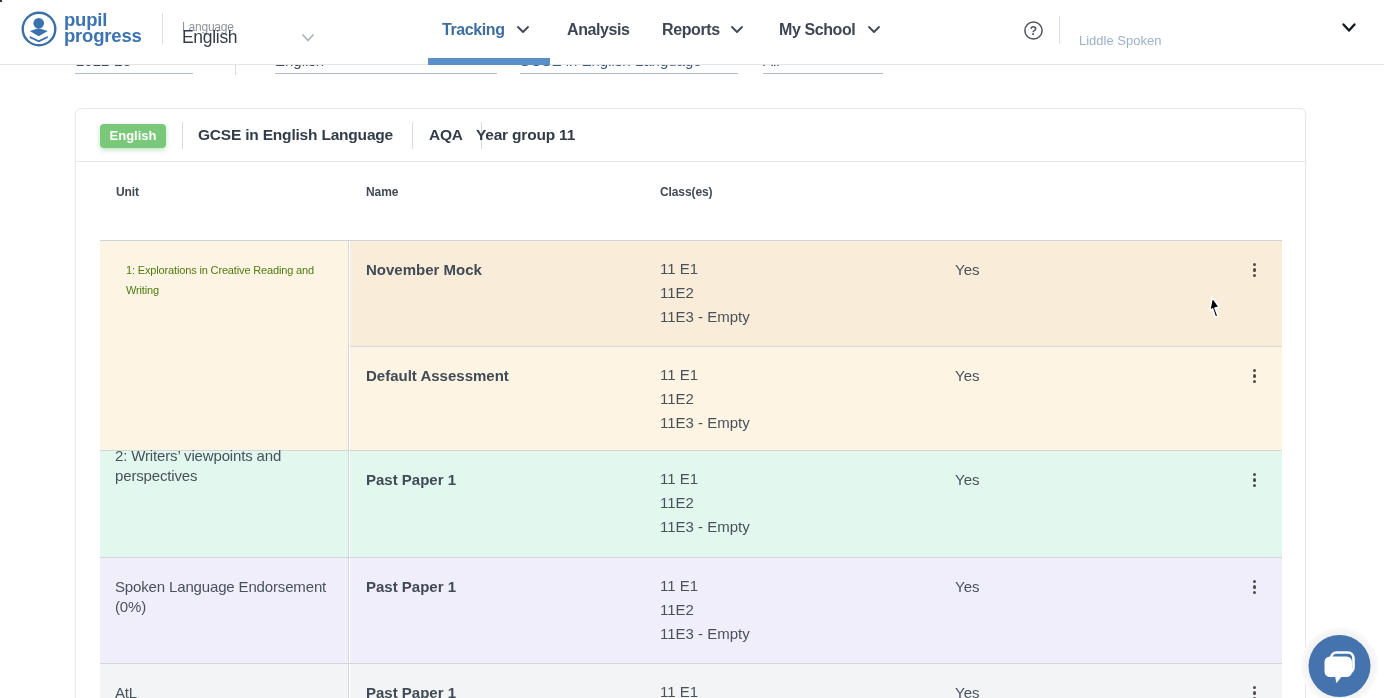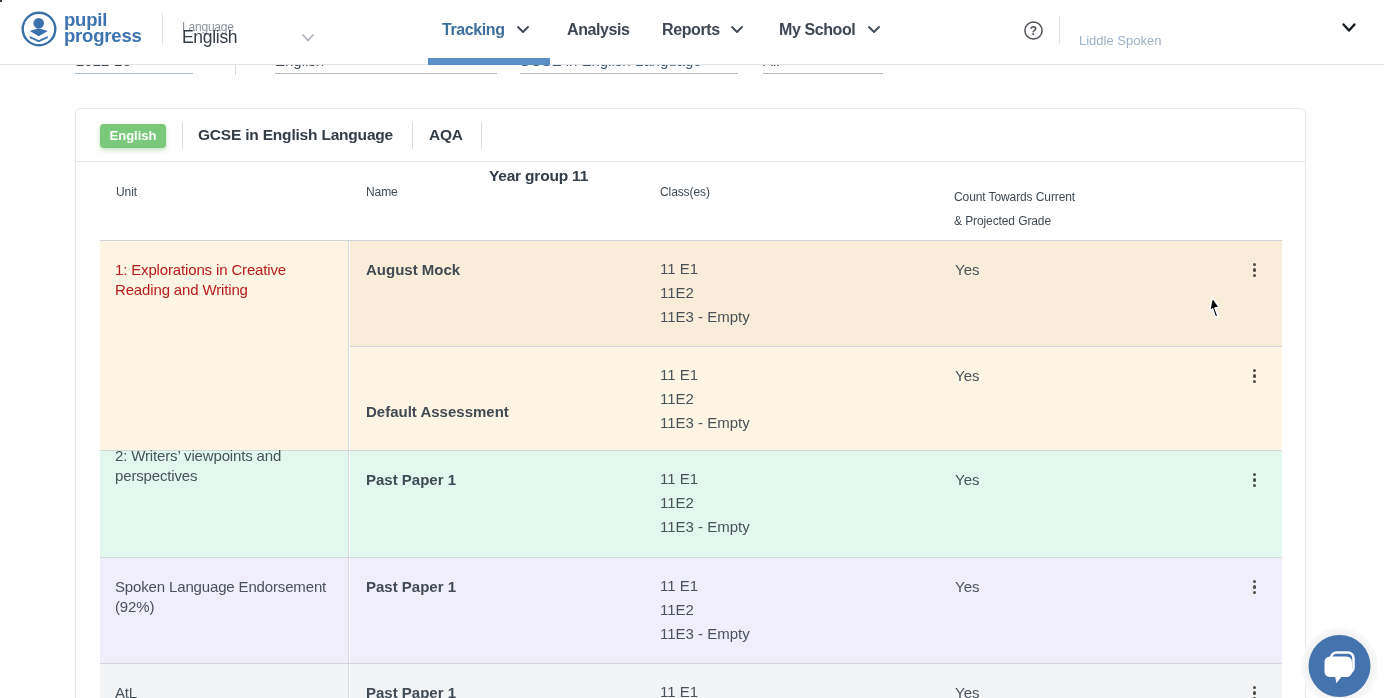--- a/index.html
+++ b/index.html
@@ -30,21 +30,21 @@
   #card { position:absolute; left:75px; top:108px; width:1231px; height:600px;
     background:#fff; border:1px solid #e7e8ea; border-radius:6px 6px 0 0;
     box-shadow:0 1px 3px rgba(0,0,0,0.04); }
   #badge { position:absolute; left:24px; top:15px; width:66px; height:24px;
     background:#7ac87a; border-radius:4px; color:#fff; font-size:13px; font-weight:bold;
     text-align:center; line-height:24px; box-shadow:0 2px 5px rgba(130,200,130,0.5); }
   .titleTxt { position:absolute; top:17px; font-size:15.5px; letter-spacing:-0.2px; font-weight:bold; color:#323d48; white-space:nowrap; }
   .tsep { position:absolute; top:13px; height:27px; width:1px; background:#d9dbde; }
   #titleBorder { position:absolute; left:0; top:52px; width:100%; height:1px; background:#e7e8ea; }
 
-  .th { position:absolute; font-size:12px; font-weight:normal; color:#3f4a54; letter-spacing:-0.1px; }
+  .th { position:absolute; font-size:12px; font-weight:bold; color:#3f4a54; letter-spacing:-0.1px; }
 </style>
 </head>
 <body>
 <div id="page">
 
   <div class="fieldtxt" style="left:76px;  top:52px;">2022-23</div>
   <div class="fieldtxt" style="left:275px; top:52px;">English</div>
   <div class="fieldtxt" style="left:519px; top:52px; color:#3f5a74;">GCSE in English Language</div>
   <div class="fieldtxt" style="left:763px; top:52px;">All</div>
   <div class="uline" style="left:75px;  top:73px; width:118px; background:#aabfd6;"></div>
@@ -94,44 +94,43 @@
     </svg>
   </div>
 
   <div id="card">
     <div id="badge">English</div>
     <div class="tsep" style="left:106px;"></div>
     <div class="titleTxt" style="left:122px;">GCSE in English Language</div>
     <div class="tsep" style="left:336px;"></div>
     <div class="titleTxt" style="left:353px;">AQA</div>
     <div class="tsep" style="left:405px;"></div>
-    <div class="titleTxt" style="left:413px;margin-top:41px;">Year group 11</div>
+    <div class="titleTxt" style="left:400px;">Year group 11</div>
     <div id="titleBorder"></div>
 
     <div class="th" style="left:40px; top:76px;">Unit</div>
     <div class="th" style="left:290px; top:76px;">Name</div>
     <div class="th" style="left:584px; top:76px;">Class(es)</div>
-    <div class="th" style="left:878px; top:76px; line-height:24px;">Count Towards Current<br>&amp; Projected Grade</div>
   </div>
 
   <div id="rows">
       <div style="position: absolute; left: 100px; top: 240px; width: 1182px; height: 1px; background: rgb(204, 211, 218);"></div>
       <div style="position: absolute; left: 100px; top: 241px; width: 249px; height: 209px; background: rgb(253, 244, 227); border-right: 1px solid rgb(212, 215, 218);"></div>
-      <div style="position: absolute; left: 115px; top: 260px; width: 220px; font-size: 15px; letter-spacing: -0.15px; line-height: 20px; color: #b91c1c;">1: Explorations in Creative Reading and Writing</div>
+      <div style="position: absolute; left: 126px; top: 260px; width: 220px; font-size: 11px; letter-spacing: -0.15px; line-height: 20px; color: #4d7c0f;">1: Explorations in Creative Reading and Writing</div>
       <div style="position: absolute; left: 350px; top: 241px; width: 932px; height: 105px; background: rgb(249, 236, 217);"></div>
-      <div style="position: absolute; left: 366px; top: 261px; font-size: 15px; font-weight: bold; color: rgb(65, 75, 85);">August Mock</div>
+      <div style="position: absolute; left: 366px; top: 261px; font-size: 15px; font-weight: bold; color: rgb(65, 75, 85);">November Mock</div>
       <div style="position: absolute; left: 660px; top: 256.5px; font-size: 15px; line-height: 24px; color: rgb(73, 82, 91);">11 E1<br>11E2<br>11E3 - Empty</div>
       <div style="position: absolute; left: 955px; top: 261px; font-size: 15px; color: rgb(73, 82, 91);">Yes</div>
       <div style="position: absolute; left: 1252.5px; top: 263px;">
         <div style="width:3.4px;height:3.4px;border-radius:50%;background:#4f4c45;margin-bottom:1.9px;"></div>
         <div style="width:3.4px;height:3.4px;border-radius:50%;background:#4f4c45;margin-bottom:1.9px;"></div>
         <div style="width:3.4px;height:3.4px;border-radius:50%;background:#4f4c45;margin-bottom:1.9px;"></div>
       </div>
       <div style="position: absolute; left: 350px; top: 347px; width: 932px; height: 103px; background: rgb(253, 244, 227);"></div>
-      <div style="position: absolute; left: 366px; top: 367px; font-size: 15px; font-weight: bold; color: rgb(65, 75, 85); margin-top: 36px;">Default Assessment</div>
+      <div style="position: absolute; left: 366px; top: 367px; font-size: 15px; font-weight: bold; color: rgb(65, 75, 85);">Default Assessment</div>
       <div style="position: absolute; left: 660px; top: 362.5px; font-size: 15px; line-height: 24px; color: rgb(73, 82, 91);">11 E1<br>11E2<br>11E3 - Empty</div>
       <div style="position: absolute; left: 955px; top: 367px; font-size: 15px; color: rgb(73, 82, 91);">Yes</div>
       <div style="position: absolute; left: 1252.5px; top: 369px;">
         <div style="width:3.4px;height:3.4px;border-radius:50%;background:#4f4c45;margin-bottom:1.9px;"></div>
         <div style="width:3.4px;height:3.4px;border-radius:50%;background:#4f4c45;margin-bottom:1.9px;"></div>
         <div style="width:3.4px;height:3.4px;border-radius:50%;background:#4f4c45;margin-bottom:1.9px;"></div>
       </div>
       <div style="position: absolute; left: 350px; top: 346px; width: 932px; height: 1px; background: rgb(212, 215, 218);"></div>
       <div style="position: absolute; left: 100px; top: 450px; width: 1182px; height: 1px; background: rgb(212, 215, 218);"></div>
       <div style="position: absolute; left: 100px; top: 451px; width: 249px; height: 106px; background: rgb(226, 248, 239); border-right: 1px solid rgb(212, 215, 218);"></div>
@@ -140,21 +139,21 @@
       <div style="position: absolute; left: 366px; top: 471px; font-size: 15px; font-weight: bold; color: rgb(65, 75, 85);">Past Paper 1</div>
       <div style="position: absolute; left: 660px; top: 466.5px; font-size: 15px; line-height: 24px; color: rgb(73, 82, 91);">11 E1<br>11E2<br>11E3 - Empty</div>
       <div style="position: absolute; left: 955px; top: 471px; font-size: 15px; color: rgb(73, 82, 91);">Yes</div>
       <div style="position: absolute; left: 1252.5px; top: 473px;">
         <div style="width:3.4px;height:3.4px;border-radius:50%;background:#4f4c45;margin-bottom:1.9px;"></div>
         <div style="width:3.4px;height:3.4px;border-radius:50%;background:#4f4c45;margin-bottom:1.9px;"></div>
         <div style="width:3.4px;height:3.4px;border-radius:50%;background:#4f4c45;margin-bottom:1.9px;"></div>
       </div>
       <div style="position: absolute; left: 100px; top: 557px; width: 1182px; height: 1px; background: rgb(212, 215, 218);"></div>
       <div style="position: absolute; left: 100px; top: 558px; width: 249px; height: 105px; background: rgb(241, 238, 252); border-right: 1px solid rgb(212, 215, 218);"></div>
-      <div style="position: absolute; left: 115px; top: 577px; width: 220px; font-size: 15px; letter-spacing: -0.15px; line-height: 20px; color: rgb(73, 82, 91);">Spoken Language Endorsement (92%)</div>
+      <div style="position: absolute; left: 115px; top: 577px; width: 220px; font-size: 15px; letter-spacing: -0.15px; line-height: 20px; color: rgb(73, 82, 91);">Spoken Language Endorsement (0%)</div>
       <div style="position: absolute; left: 350px; top: 558px; width: 932px; height: 105px; background: rgb(241, 238, 252);"></div>
       <div style="position: absolute; left: 366px; top: 578px; font-size: 15px; font-weight: bold; color: rgb(65, 75, 85);">Past Paper 1</div>
       <div style="position: absolute; left: 660px; top: 573.5px; font-size: 15px; line-height: 24px; color: rgb(73, 82, 91);">11 E1<br>11E2<br>11E3 - Empty</div>
       <div style="position: absolute; left: 955px; top: 578px; font-size: 15px; color: rgb(73, 82, 91);">Yes</div>
       <div style="position: absolute; left: 1252.5px; top: 580px;">
         <div style="width:3.4px;height:3.4px;border-radius:50%;background:#4f4c45;margin-bottom:1.9px;"></div>
         <div style="width:3.4px;height:3.4px;border-radius:50%;background:#4f4c45;margin-bottom:1.9px;"></div>
         <div style="width:3.4px;height:3.4px;border-radius:50%;background:#4f4c45;margin-bottom:1.9px;"></div>
       </div>
       <div style="position: absolute; left: 100px; top: 663px; width: 1182px; height: 1px; background: rgb(212, 215, 218);"></div>

